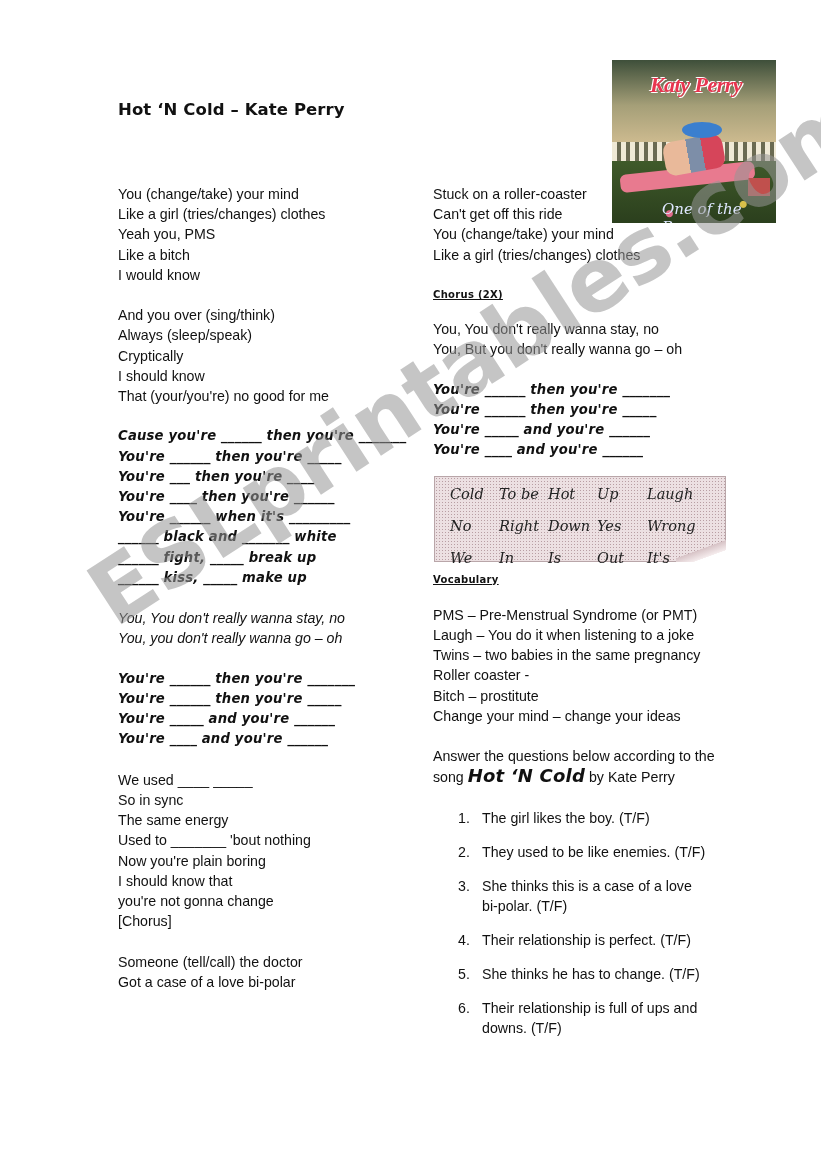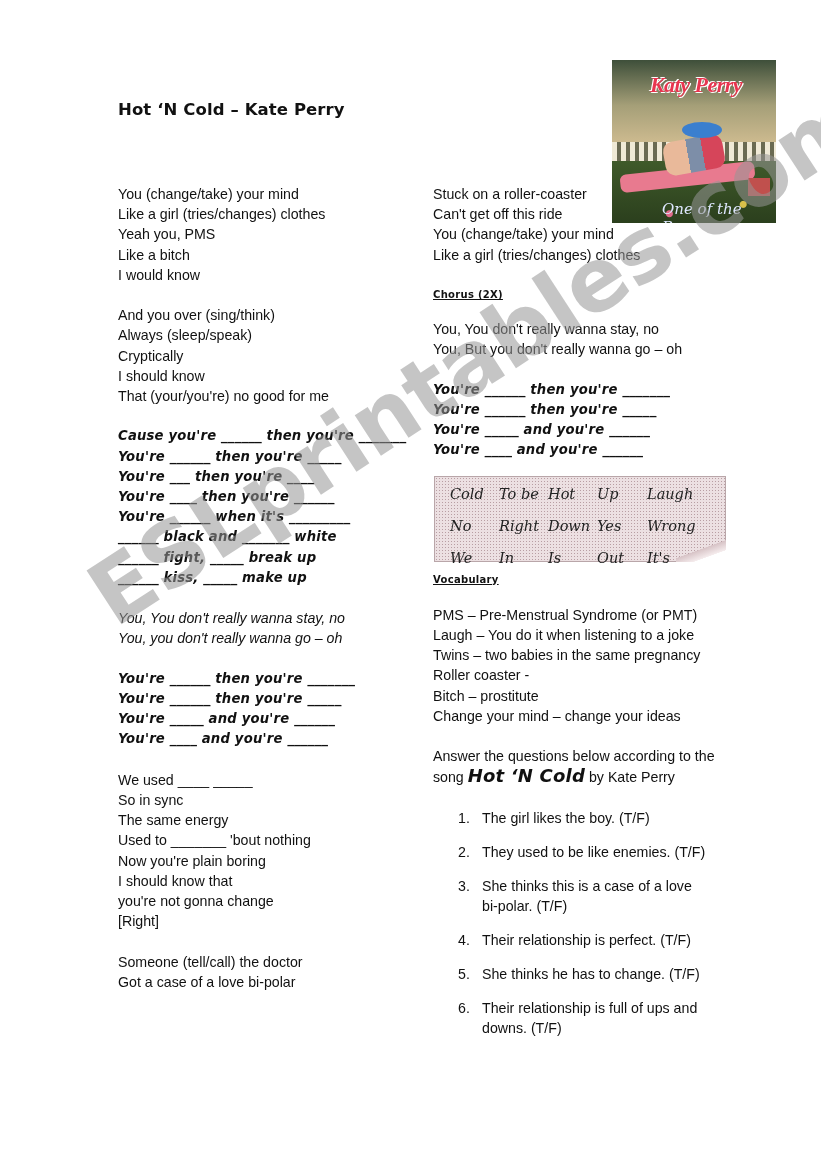--- a/index.html
+++ b/index.html
@@ -131,21 +131,21 @@
   </div>
   <div class="gap"></div>
   <div>
     <span class="line">We used ____ _____</span>
     <span class="line">So in sync</span>
     <span class="line">The same energy</span>
     <span class="line">Used to _______ 'bout nothing</span>
     <span class="line">Now you're plain boring</span>
     <span class="line">I should know that</span>
     <span class="line">you're not gonna change</span>
-    <span class="line">[Right]</span>
+    <span class="line">[Chorus]</span>
   </div>
   <div class="gap"></div>
   <div>
     <span class="line">Someone (tell/call) the doctor</span>
     <span class="line">Got a case of a love bi-polar</span>
   </div>
 </div>
 
 <div class="col col-right">
   <div>

